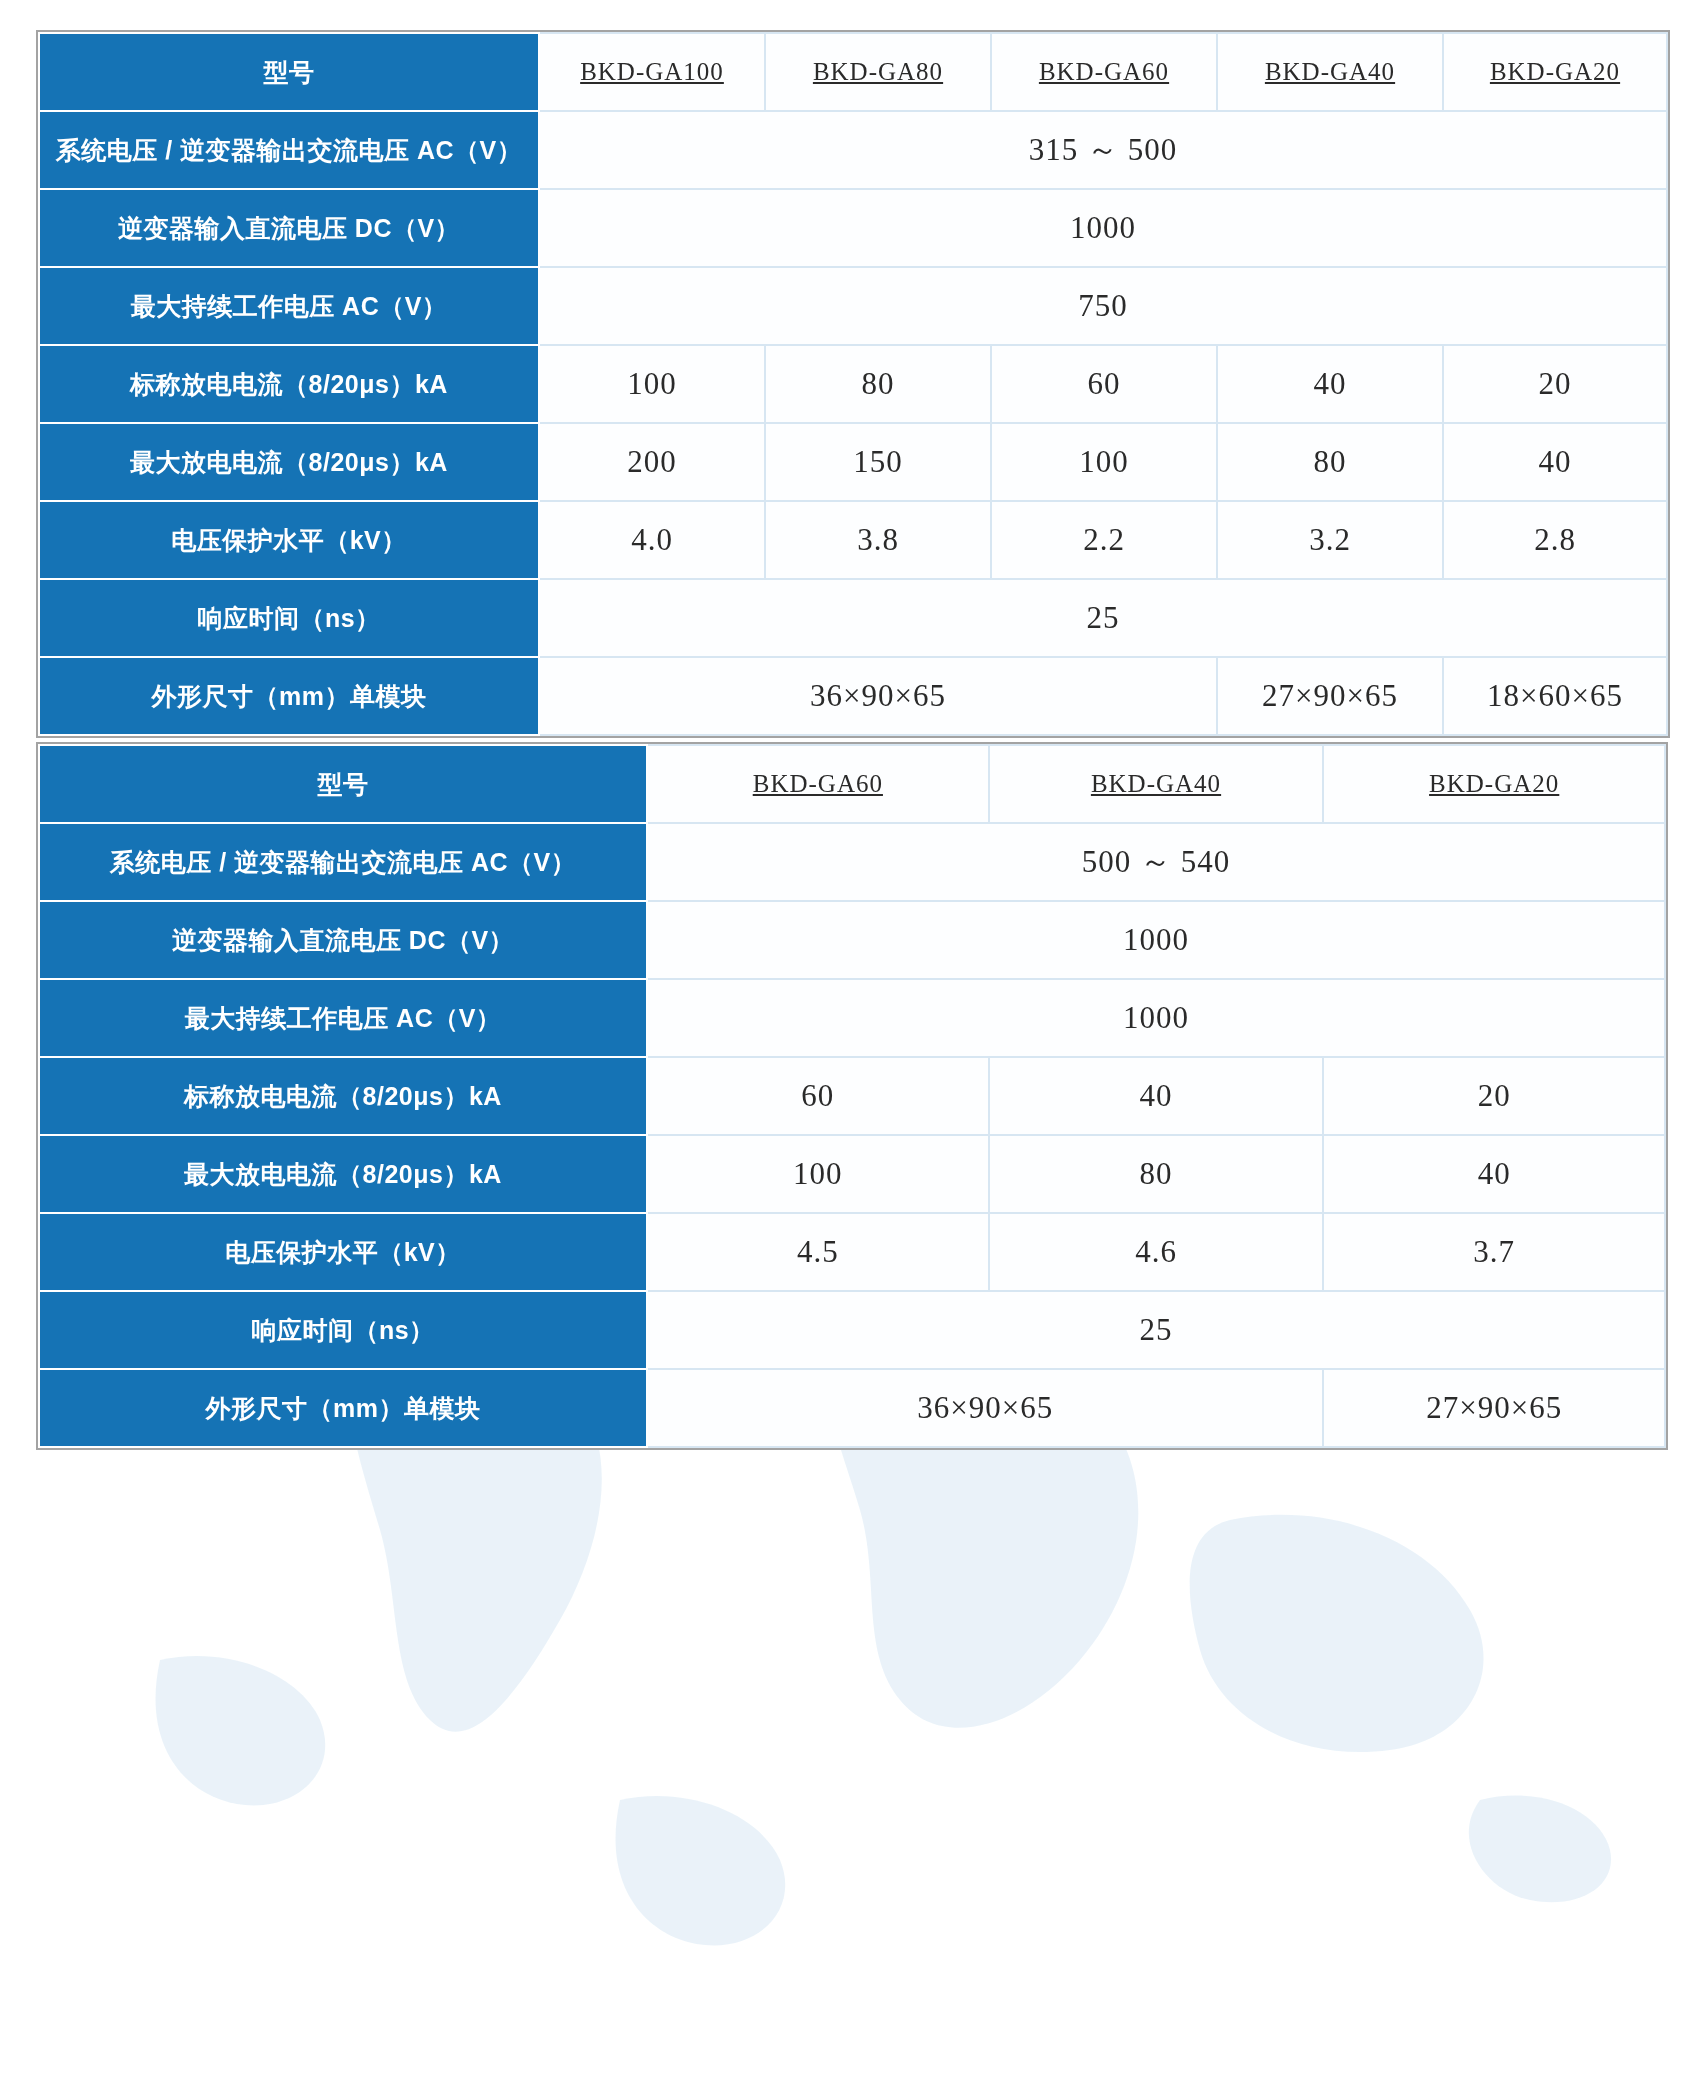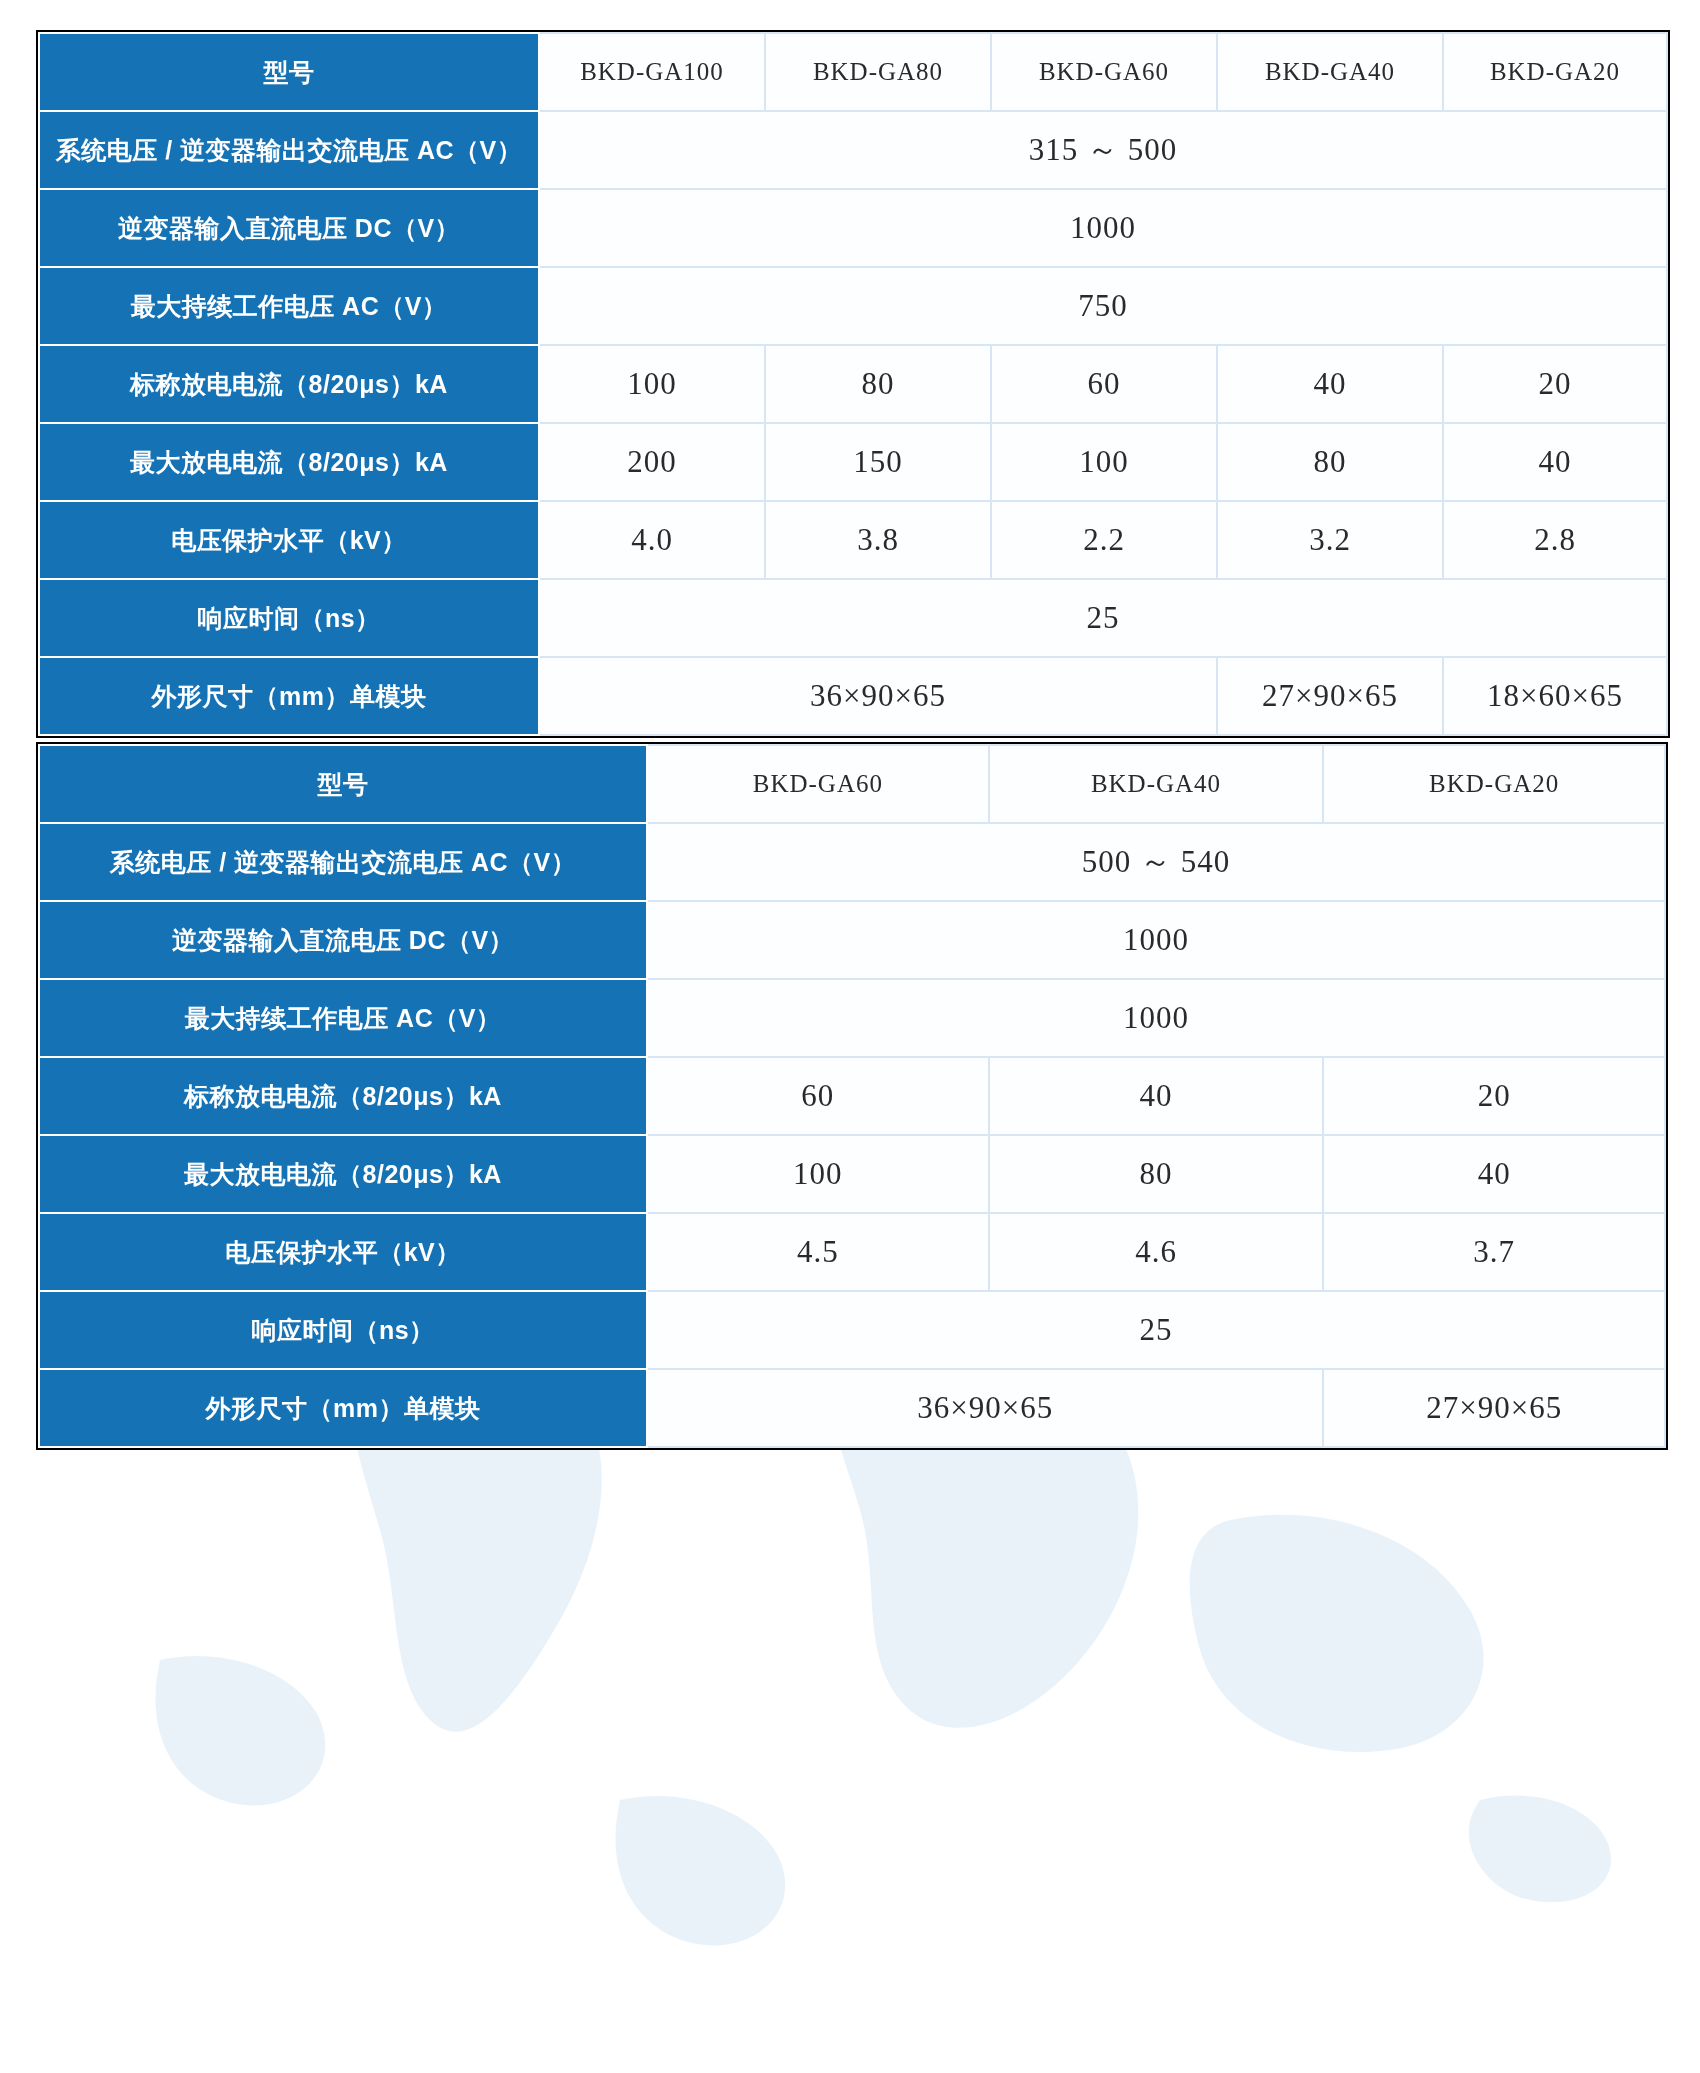--- a/index.html
+++ b/index.html
@@ -59,24 +59,25 @@
     color: #2a2a2a;
     font-size: 31px;
     font-family: "Liberation Serif", serif;
     height: 78px;
     box-sizing: border-box;
     border: 2px solid #d7e6f2 !important;
     letter-spacing: 1px;
   }
   .val.hdr {
     font-size: 25px;
+    text-decoration: underline;
   }
   
   .table-wrap {
-    border: 2px solid #000000;
+    border: 2px solid #a3a3a3;
     display: inline-block;
     background: #84cc16;
     line-height: 0;
   }
   .table-wrap table { line-height: normal; }
 </style>
 </head>
 <body>
 
 <svg class="watermark" viewBox="0 0 1700 1173" preserveAspectRatio="none">

